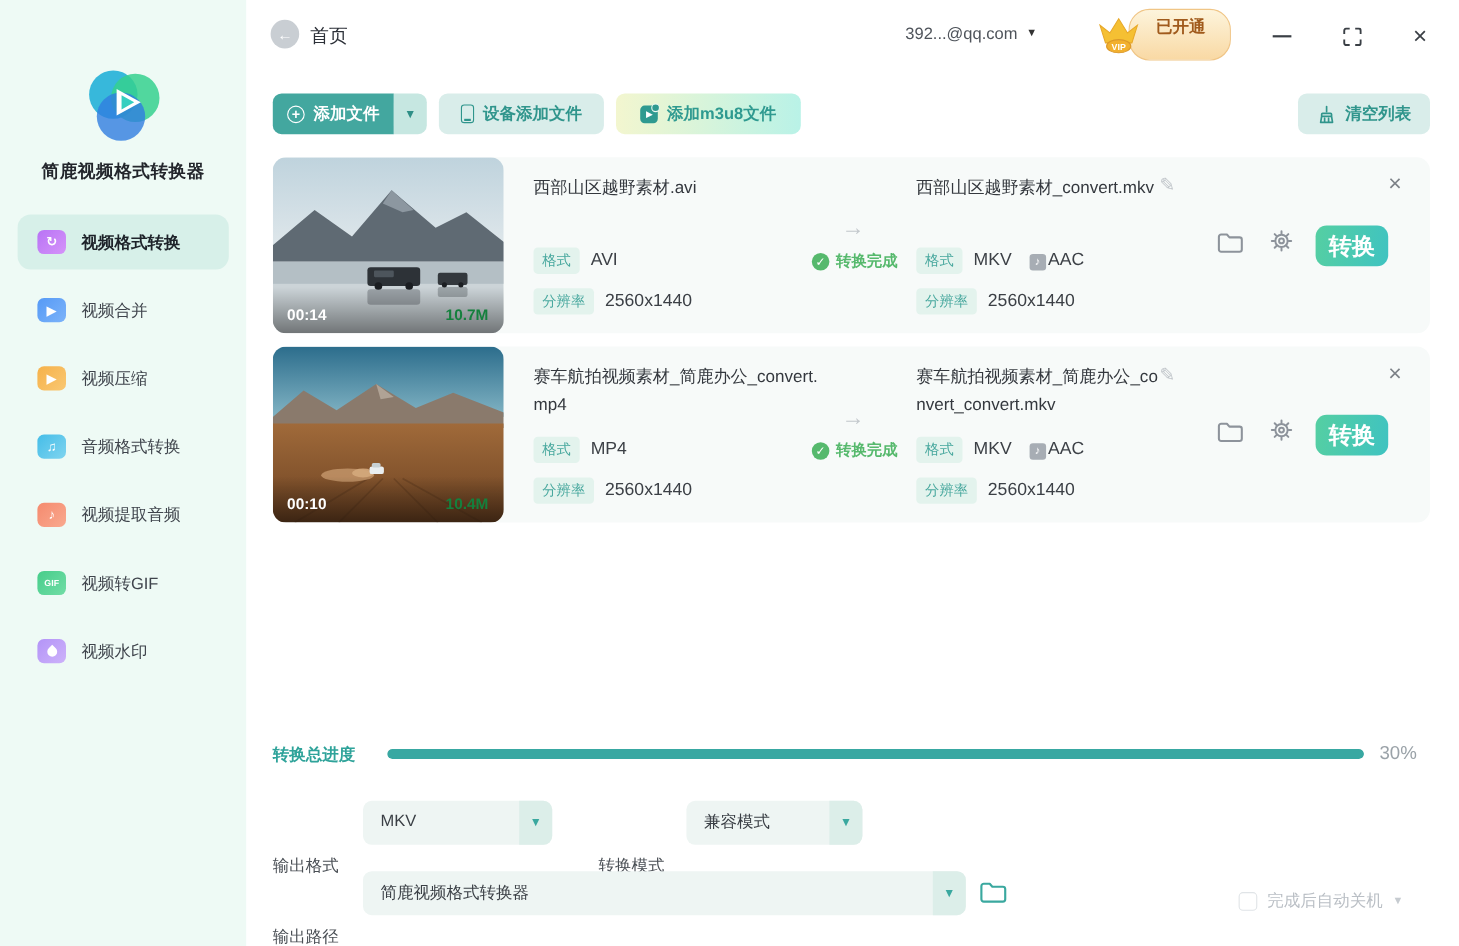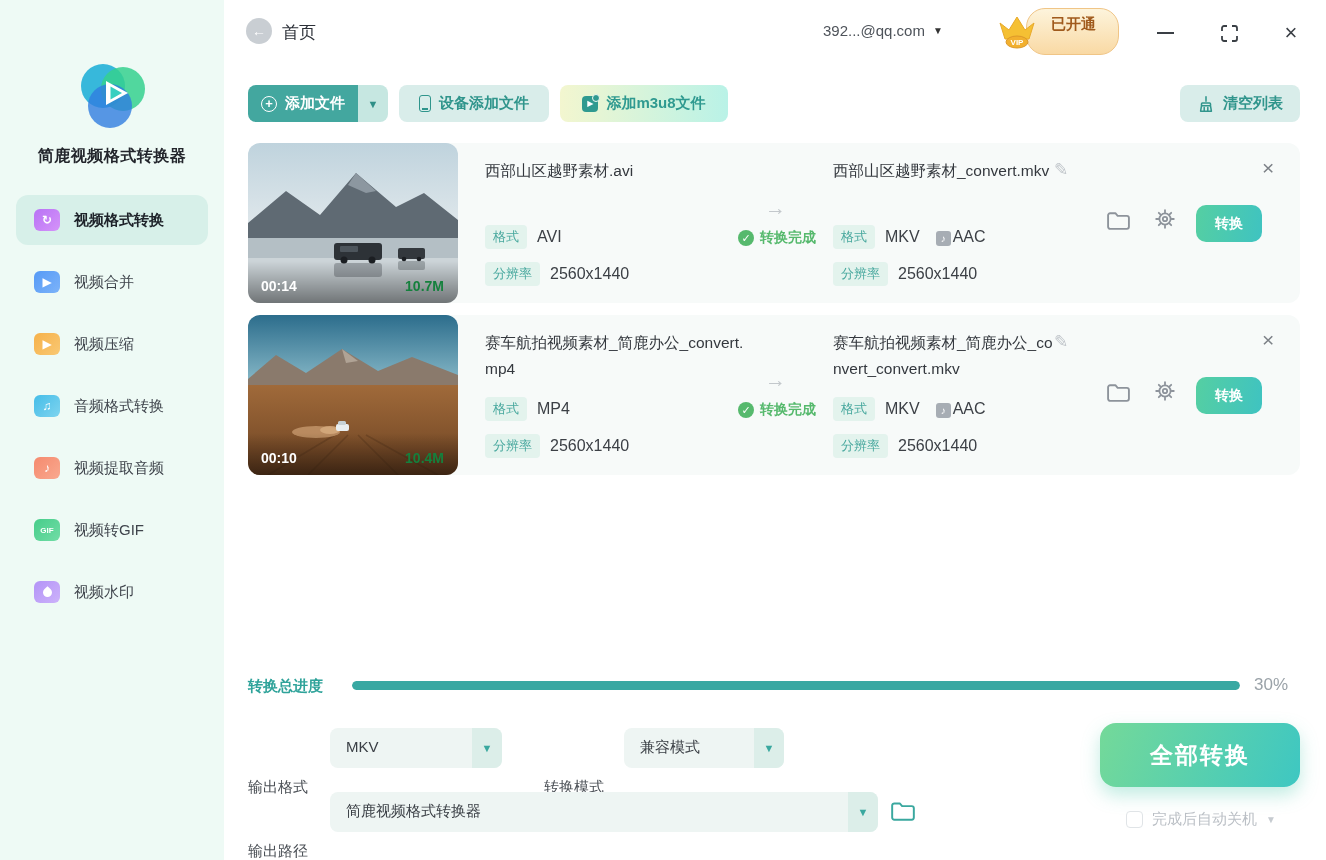--- a/index.html
+++ b/index.html
@@ -83,21 +83,21 @@
   .audio-badge { width:15px; height:15px; background:#a7adb4; border-radius:3px; color:#fff; font-size:10px;
     display:inline-flex; align-items:center; justify-content:center; margin:0 2px 0 6px; }
   .mid-arrow { position:absolute; left:517px; top:53px; color:#c3c8cc; font-size:21px; }
   .mid-status { position:absolute; left:490px; top:86px; display:flex; align-items:center; gap:6px;
     color:#56b96d; font-size:14px; font-weight:bold; }
   .check-ic { width:16px; height:16px; border-radius:50%; background:#56b96d; color:#fff; font-size:11px;
     display:flex; align-items:center; justify-content:center; }
   .act-folder { position:absolute; left:858px; top:66px; cursor:pointer; }
   .act-gear { position:absolute; left:904px; top:63px; cursor:pointer; }
   .convert-btn { position:absolute; left:948px; top:62px; width:66px; height:37px; border-radius:10px;
-    background:linear-gradient(100deg,#55cfa2,#3fc3c1); color:#fff; font-size:14px; font-weight:bold;
+    background:linear-gradient(100deg,#55cfa2,#3fc3c1); color:#fff; font-size:21px; font-weight:bold;
     display:flex; align-items:center; justify-content:center; cursor:pointer; border:none; }
   .row-close { position:absolute; left:1014px; top:13px; font-size:21px; color:#7c8187; cursor:pointer; }
 
   
   .prog-label { position:absolute; left:24px; top:677px; font-size:15px; font-weight:bold; color:#2fa39a; }
   .prog-track { position:absolute; left:128px; top:681px; width:888px; height:9px; border-radius:5px; background:#e7efed; overflow:hidden; }
   .prog-fill { height:100%; background:#38a8a2; border-radius:5px; }
   .prog-text { position:absolute; left:1030px; top:675px; font-size:17px; color:#9aa2a8; }
 
   
@@ -391,21 +391,20 @@
     <div class="select sel-path">
       <span class="sel-val">简鹿视频格式转换器</span>
       <span class="sel-chev">▼</span>
     </div>
     <span class="path-folder">
       <svg width="26" height="24" viewBox="0 0 24 22">
         <path d="M2 6 a2 2 0 0 1 2-2 h5 l2.2 2.5 H20 a2 2 0 0 1 2 2 V17 a2 2 0 0 1 -2 2 H4 a2 2 0 0 1 -2-2 Z" fill="none" stroke="#3aa89f" stroke-width="1.8" stroke-linejoin="round"></path>
       </svg>
     </span>
 
-    <button class="convert-all">全部转换</button>
     <div class="shutdown">
       <span class="cbx"></span>
       <span>完成后自动关机</span>
       <span class="chev">▼</span>
     </div>
 
   </main>
 </div>
 
 </body></html>

